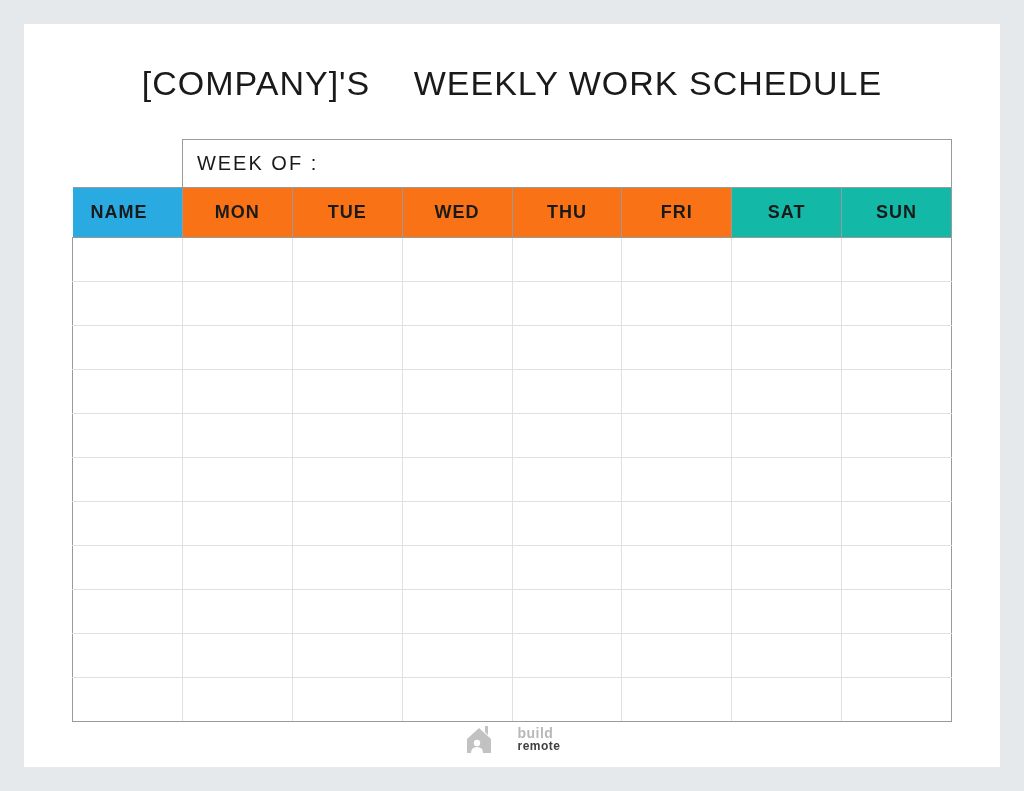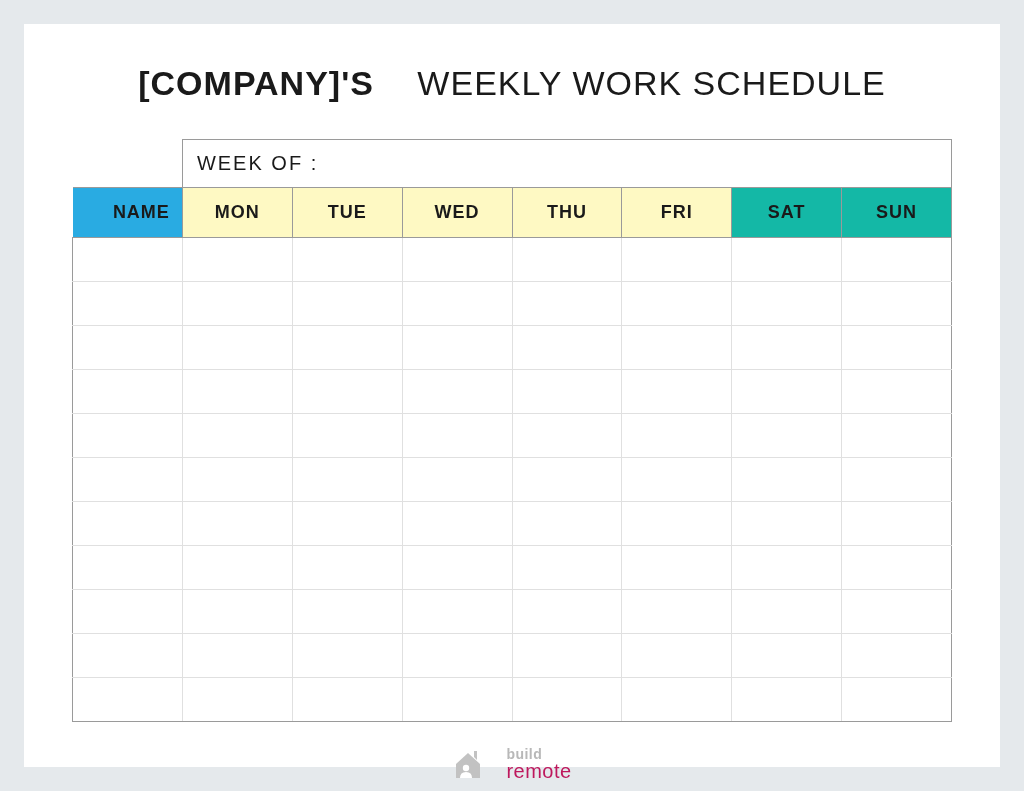--- a/index.html
+++ b/index.html
@@ -18,21 +18,21 @@
       display: flex;
       flex-direction: column;
     }
     .title {
       text-align: center;
       font-size: 34px;
       letter-spacing: 1px;
       color: #1a1a1a;
       margin-bottom: 36px;
     }
-    .title-bold { font-weight: 700; }
+    .title-bold { font-weight: 400; }
     .title-light { font-weight: 400; margin-left: 33px; }
     .table-wrap { flex: 1; }
     table {
       width: 100%;
       border-collapse: collapse;
       table-layout: fixed;
     }
     .week-of-cell {
       border: 1px solid #9a9a9a;
       border-bottom: none;
@@ -47,47 +47,47 @@
       padding: 14px 12px;
       font-size: 18px;
       font-weight: 900;
       letter-spacing: 1px;
       text-align: center;
       border: 1px solid #9a9a9a;
     }
     th.name-col {
       background: #29abe2;
       color: #1a1a1a;
-      text-align: right;
+      text-align: left;
       padding-left: 18px;
       width: 31%;
       border-left: none;
     }
-    th.weekday { background: #fef9c3; color: #1a1a1a; width: 9.85%; margin-top: 35px; }
+    th.weekday { background: #f97316; color: #1a1a1a; width: 9.85%; margin-top: 35px; }
     th.weekend { background: #14b8a6; color: #1a1a1a; width: 9.85%; }
     td {
       border: 1px solid #e0e0e0;
       height: 44px;
       background: #fff;
     }
     tbody tr td:first-child { border-left: 1px solid #9a9a9a; }
     tbody tr td:last-child { border-right: 1px solid #9a9a9a; }
     tbody tr:last-child td { border-bottom: 1px solid #9a9a9a; }
     .footer {
       display: flex;
       justify-content: center;
       align-items: center;
       gap: 22px;
-      margin-top: 25px;
+      margin-top: 1px;
       color: #b8b8b8;
     }
     .logo-icon svg { display: block; }
     .logo-text { line-height: 1; }
     .logo-text .t1 { font-size: 14px; font-weight: 700; color: #b8b8b8; letter-spacing: 0.5px; }
-    .logo-text .t2 { font-size: 20px; font-weight: 400; color: #be185d; letter-spacing: 0.5px; }
+    .logo-text .t2 { font-size: 12px; font-weight: 700; color: #404040; letter-spacing: 0.5px; }
   </style>
 </head>
 <body>
 
 <div class="page">
 
   <h1 class="title">
     <span class="title-bold">[COMPANY]'S</span>
     <span class="title-light">WEEKLY WORK SCHEDULE</span>
   </h1>

